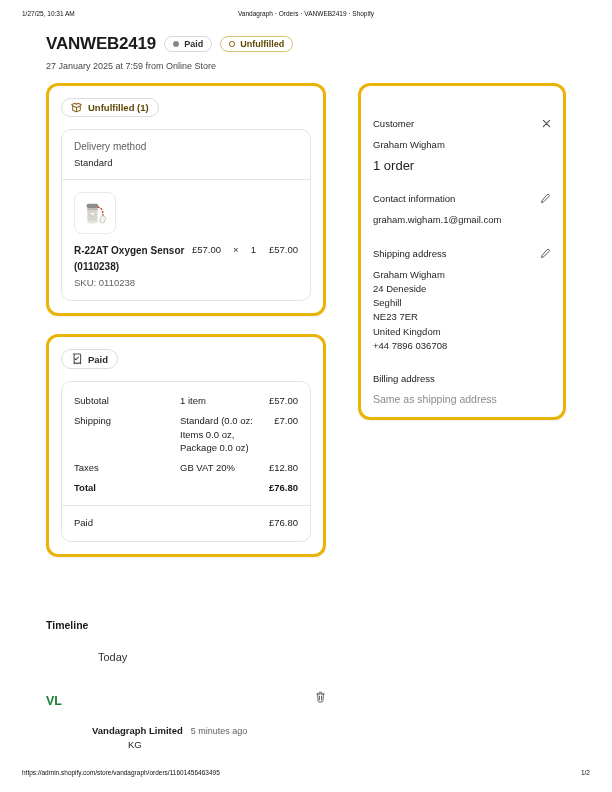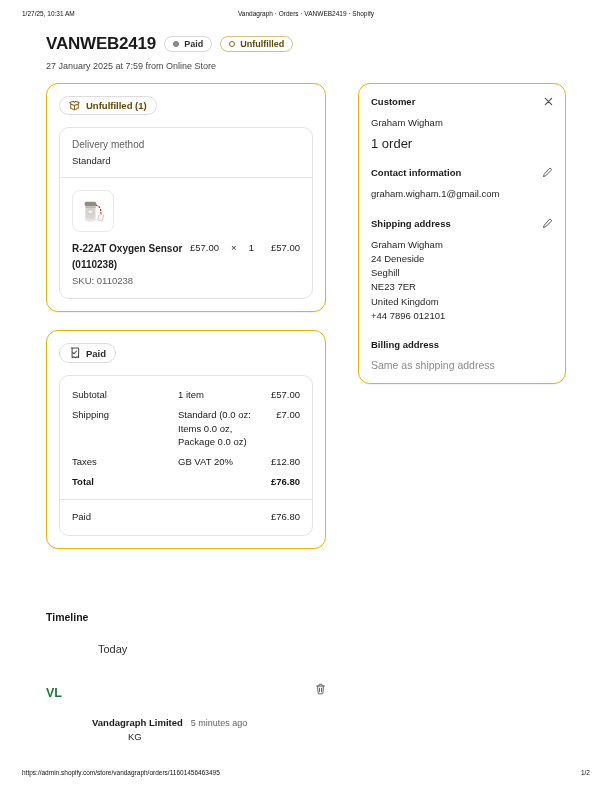--- a/index.html
+++ b/index.html
@@ -21,21 +21,21 @@
   .badge .dot { width:6px; height:6px; border-radius:50%; background:#8a8a8a; }
   .badge.amber { border-color:#d8c27a; color:#5e4803; }
   .badge .ring { width:6px; height:6px; border-radius:50%; border:1.5px solid #8a6116; }
 
   .date-line { margin:7px 0 12px; font-size:9px; color:#474747; }
 
   .columns { display:flex; gap:32px; align-items:flex-start; }
   .left-col { width:280px; }
   .right-col { width:208px; }
 
-  .card { background:#fff; border:1px solid #eab308; border-radius:12px; box-shadow:0 1px 2px rgba(0,0,0,.06); padding:12px; }
+  .card { background:#fff; border:3px solid #eab308; border-radius:12px; box-shadow:0 1px 2px rgba(0,0,0,.06); padding:12px; }
 
   .pill { display:inline-flex; align-items:center; gap:6px; border:1px solid #dcdcdc; border-radius:10px; padding:3px 9px; font-size:9.5px; font-weight:600; background:#fff; }
   .pill.unful { color:#5e4803; }
   .pill.paid { color:#2b2b2b; }
 
   .inner-box { margin-top:12px; border:1px solid #e3e3e3; border-radius:10px; overflow:hidden; }
   .divider { height:1px; background:#e3e3e3; }
 
   .delivery { padding:11px 12px; }
   .sec-label { font-size:10px; color:#616161; }
@@ -55,21 +55,21 @@
   .pay-row { display:flex; padding:3px 0; font-size:9.5px; line-height:1.45; }
   .pay-label { width:106px; flex-shrink:0; }
   .pay-detail { flex:1; padding-right:8px; }
   .pay-amount { margin-left:auto; white-space:nowrap; }
   .pay-row.total { font-weight:700; }
   .paid-row { padding:7px 12px 9px; }
 
   
   .sec { margin-top:16px; }
   .sec:first-child { margin-top:0; }
-  .sec-head { display:flex; justify-content:space-between; align-items:center; font-size:9.5px; font-weight:700; }
+  .sec-head { display:flex; justify-content:space-between; align-items:center; font-size:9.5px; font-weight:400;margin-top:20px; }
   .sec-text { font-size:9.5px; line-height:1.5; margin-top:9px; color:#1f1f1f; }
   .sub-text { font-size:13px; margin-top:6px; color:#1f1f1f; }
   .muted-big { font-size:10.5px; color:#8a8a8a; margin-top:9px; }
   .icon-btn { background:none; border:none; cursor:pointer; padding:0; display:flex; align-items:center; }
 
   
   .timeline { margin-top:62px; width:280px; }
   .tl-heading { font-size:10.5px; font-weight:700; }
   .tl-group { margin:20px 0 0 52px; font-size:11px; color:#303030; }
   .tl-event { margin-top:28px; display:flex; align-items:flex-start; }
@@ -262,21 +262,21 @@
                 <path d="M7.8 1.8 a1.4 1.4 0 0 1 2 2 L4 9.6 L1.6 10.4 L2.4 8 Z"></path>
               </svg>
             </button>
           </div>
           <div class="sec-text">
             <div>Graham Wigham</div>
             <div>24 Deneside</div>
             <div>Seghill</div>
             <div>NE23 7ER</div>
             <div>United Kingdom</div>
-            <div>+44 7896 012101</div>
+            <div>+44 7896 036708</div>
           </div>
         </div>
 
         <div class="sec">
           <div class="sec-head">
             <span>Billing address</span>
           </div>
           <div class="muted-big">Same as shipping address</div>
         </div>
 

